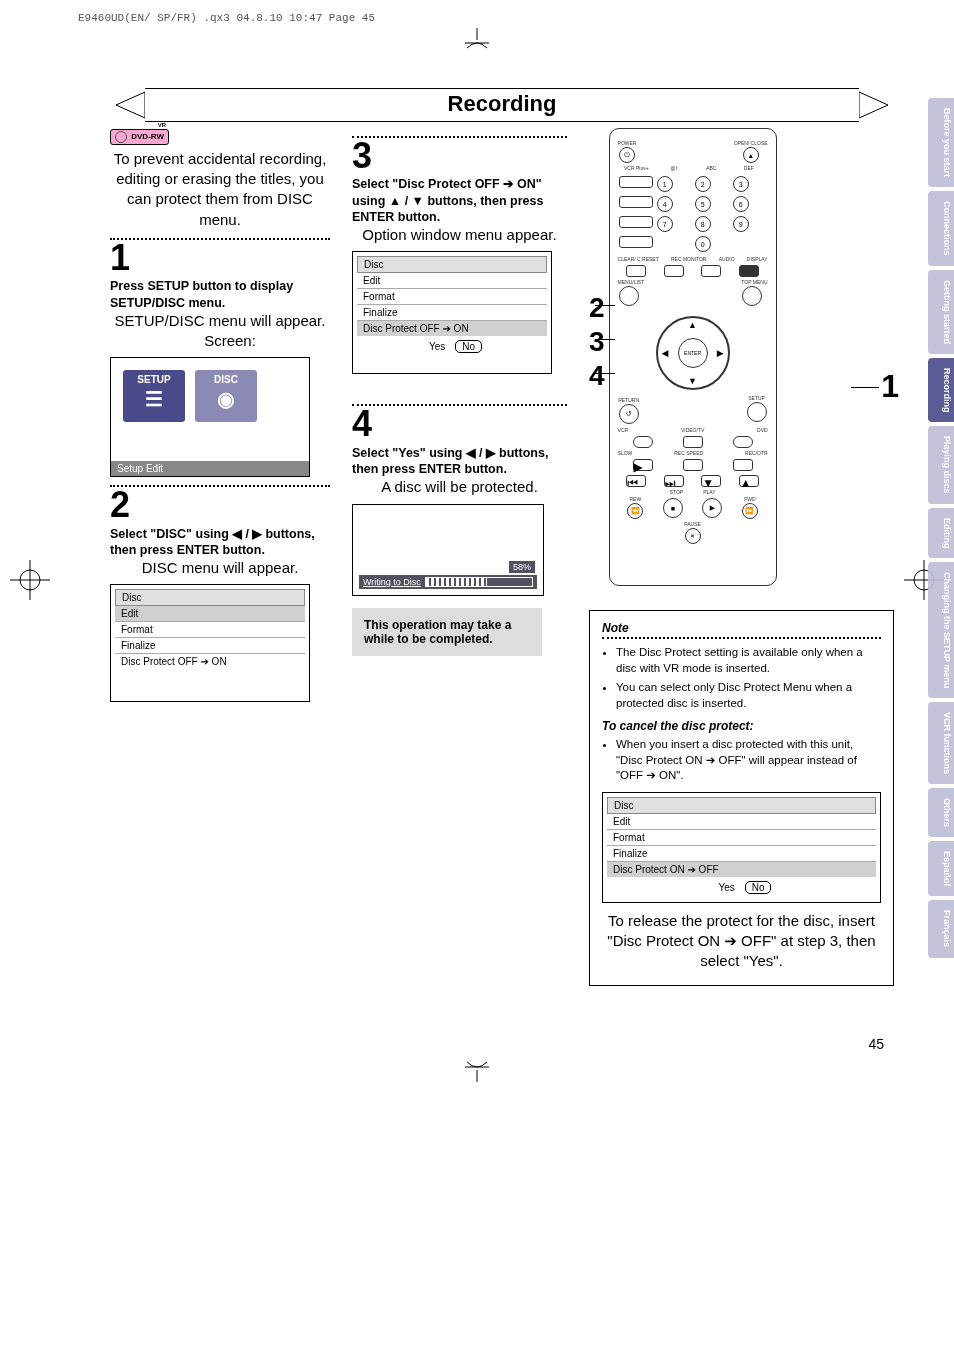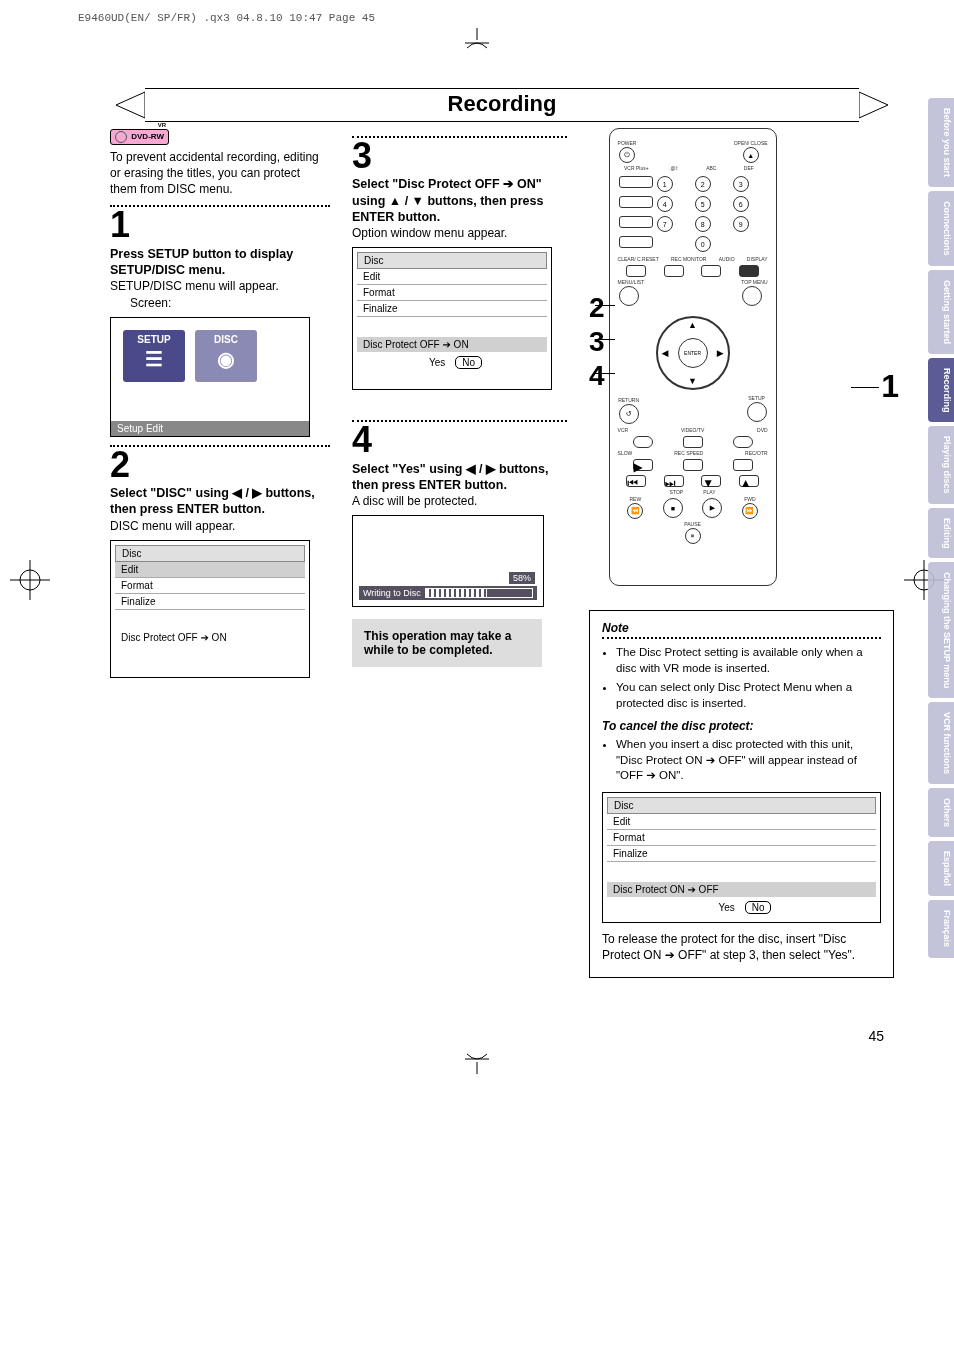--- a/index.html
+++ b/index.html
@@ -89,21 +89,21 @@
   .dvd-rw-badge::before {
     content: "";
     display: inline-block;
     width: 10px; height: 10px;
     border: 1px solid #555;
     border-radius: 50%;
     margin-right: 2px;
     vertical-align: middle;
   }
 
-  .body-text { font-size: 12px; line-height: 1.35; }
+  .body-text { font-size: 15px; line-height: 1.35; text-align: center; }
   .dotted-sep {
     border: none;
     border-top: 2px dotted #000;
     margin: 8px 0 2px;
   }
   .step-num {
     font-size: 36px;
     font-weight: bold;
     line-height: 0.9;
     margin: 2px 0 4px;
@@ -127,21 +127,21 @@
     padding: 2px 6px;
     border: 1px solid #888;
   }
   .screen-mock .sm-row {
     font-size: 10px;
     padding: 2px 6px;
     border-bottom: 1px solid #aaa;
     background: #fff;
   }
   .screen-mock .sm-row.sel { background: #d0d0d0; }
-  .screen-mock .sm-row.last { border-bottom: none; margin-top: 20px; }
+  .screen-mock .sm-row.last { border-bottom: none; }
   .sm-yesno {
     text-align: center;
     font-size: 10px;
     padding: 4px 0;
   }
   .sm-yesno span {
     display: inline-block;
     padding: 0 6px;
     border: 1px solid transparent;
   }
@@ -187,20 +187,21 @@
   .progress-row {
     position: absolute;
     bottom: 6px; left: 6px; right: 6px;
     background: #555060;
     color: #fff;
     font-size: 9px;
     display: flex;
     align-items: center;
     padding: 2px 4px;
     gap: 4px;
+    text-decoration: underline;
   }
   .progress-bar {
     flex: 1;
     height: 8px;
     border: 1px solid #fff;
     position: relative;
   }
   .progress-bar .fill {
     position: absolute;
     left: 0; top: 0; bottom: 0;

